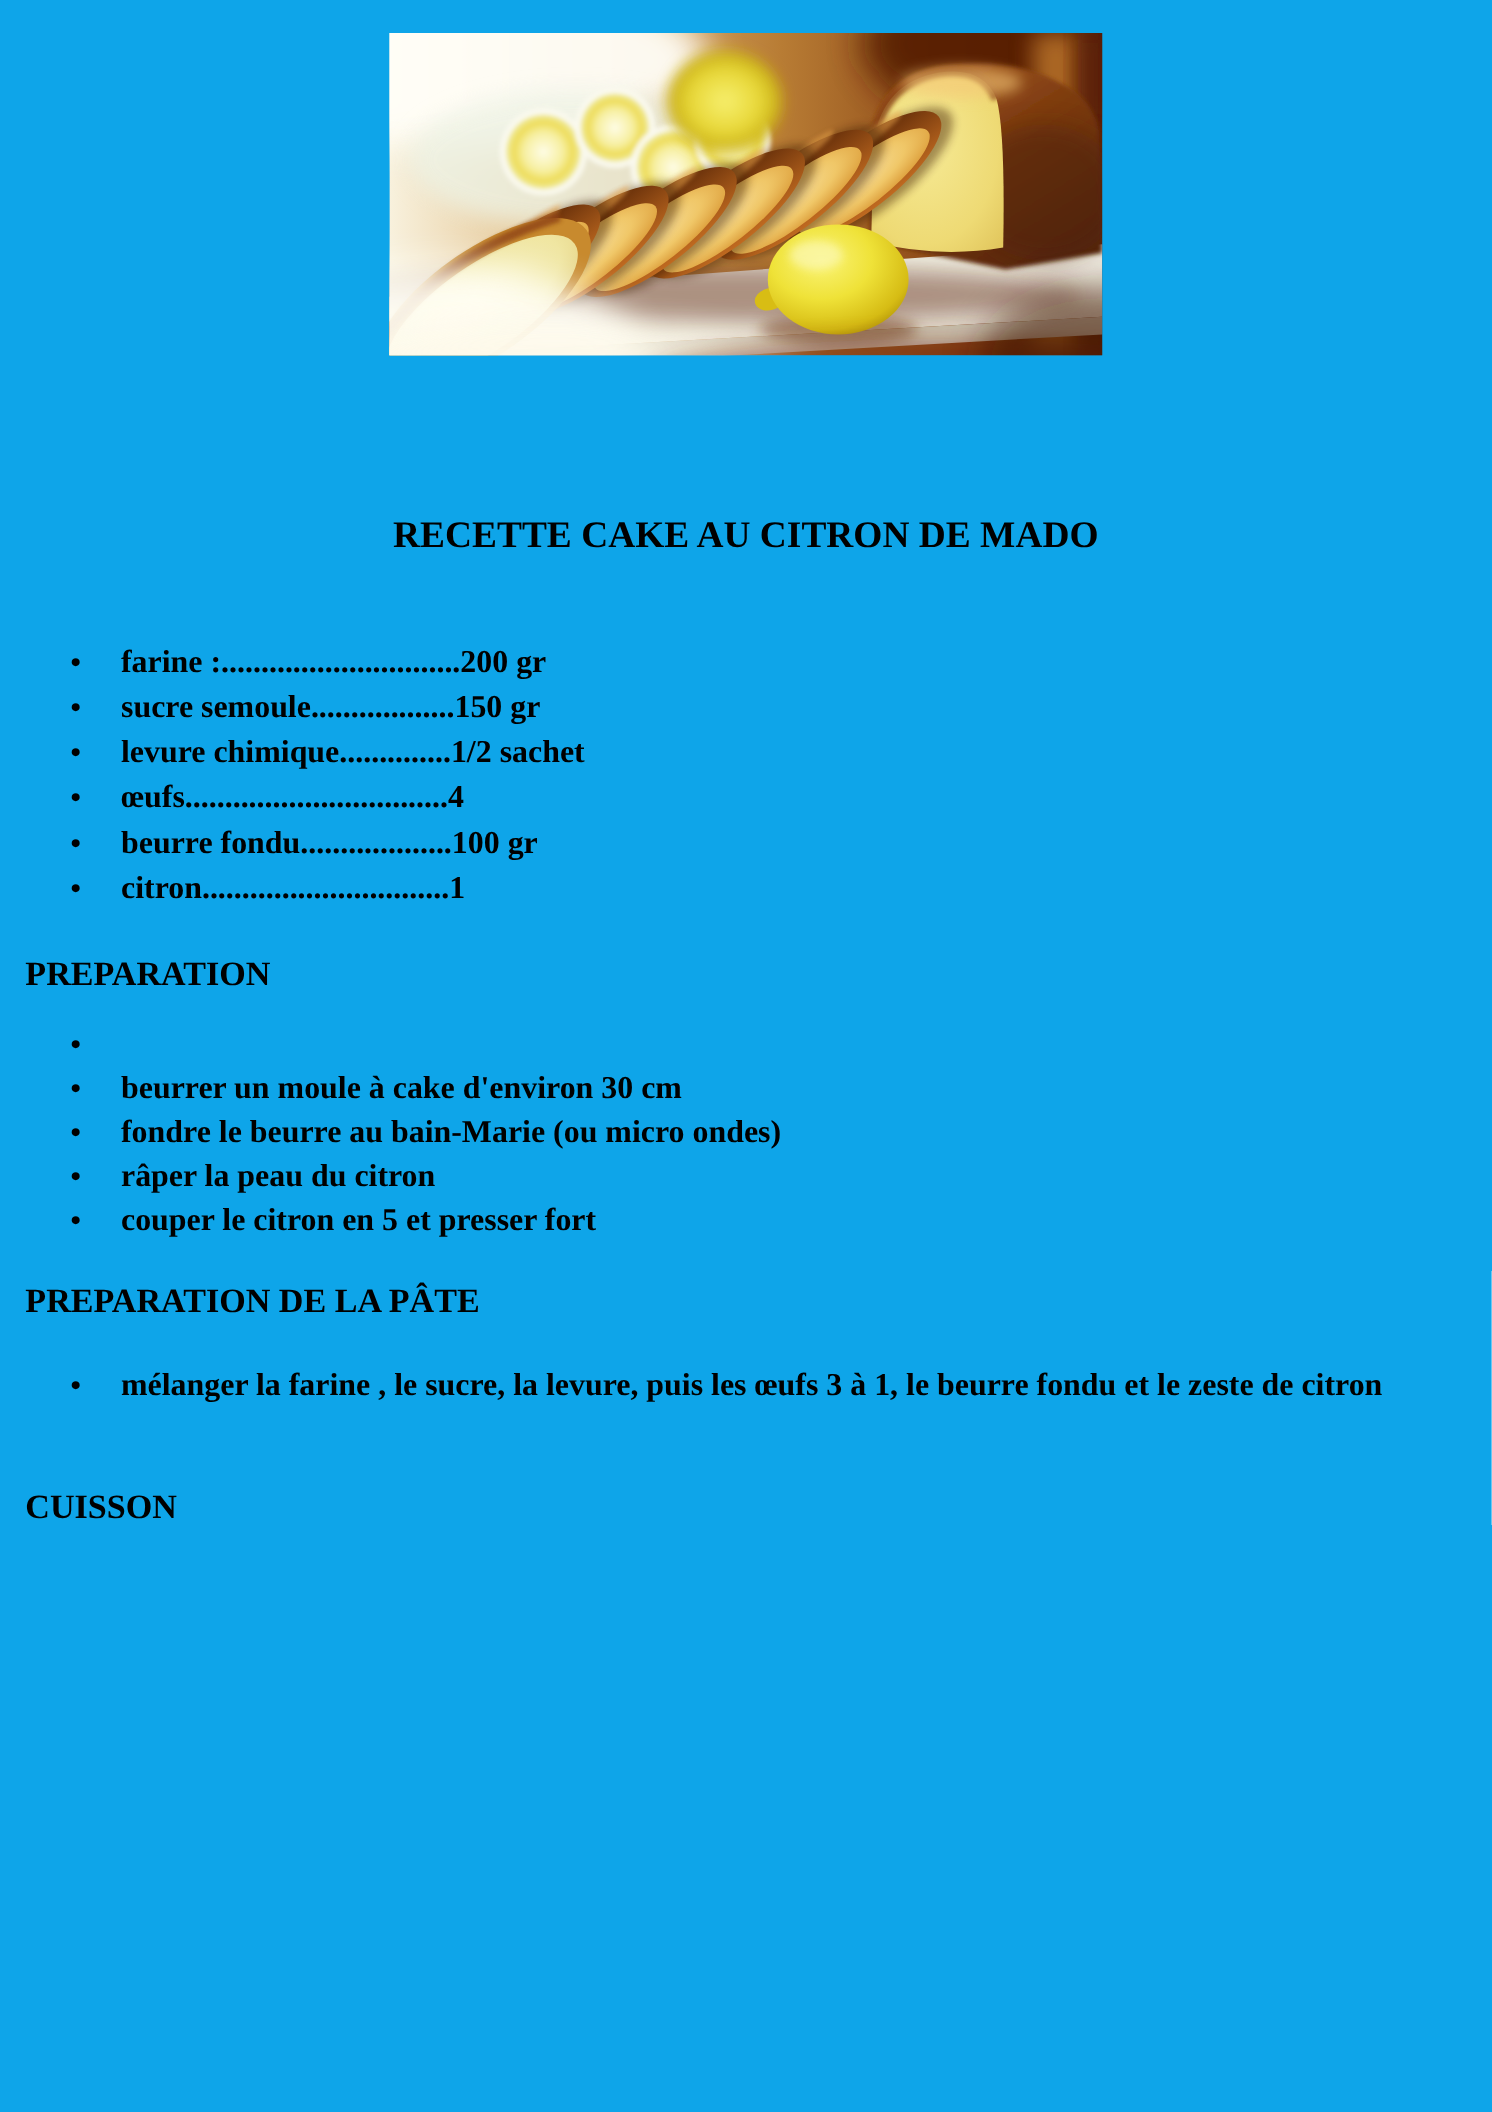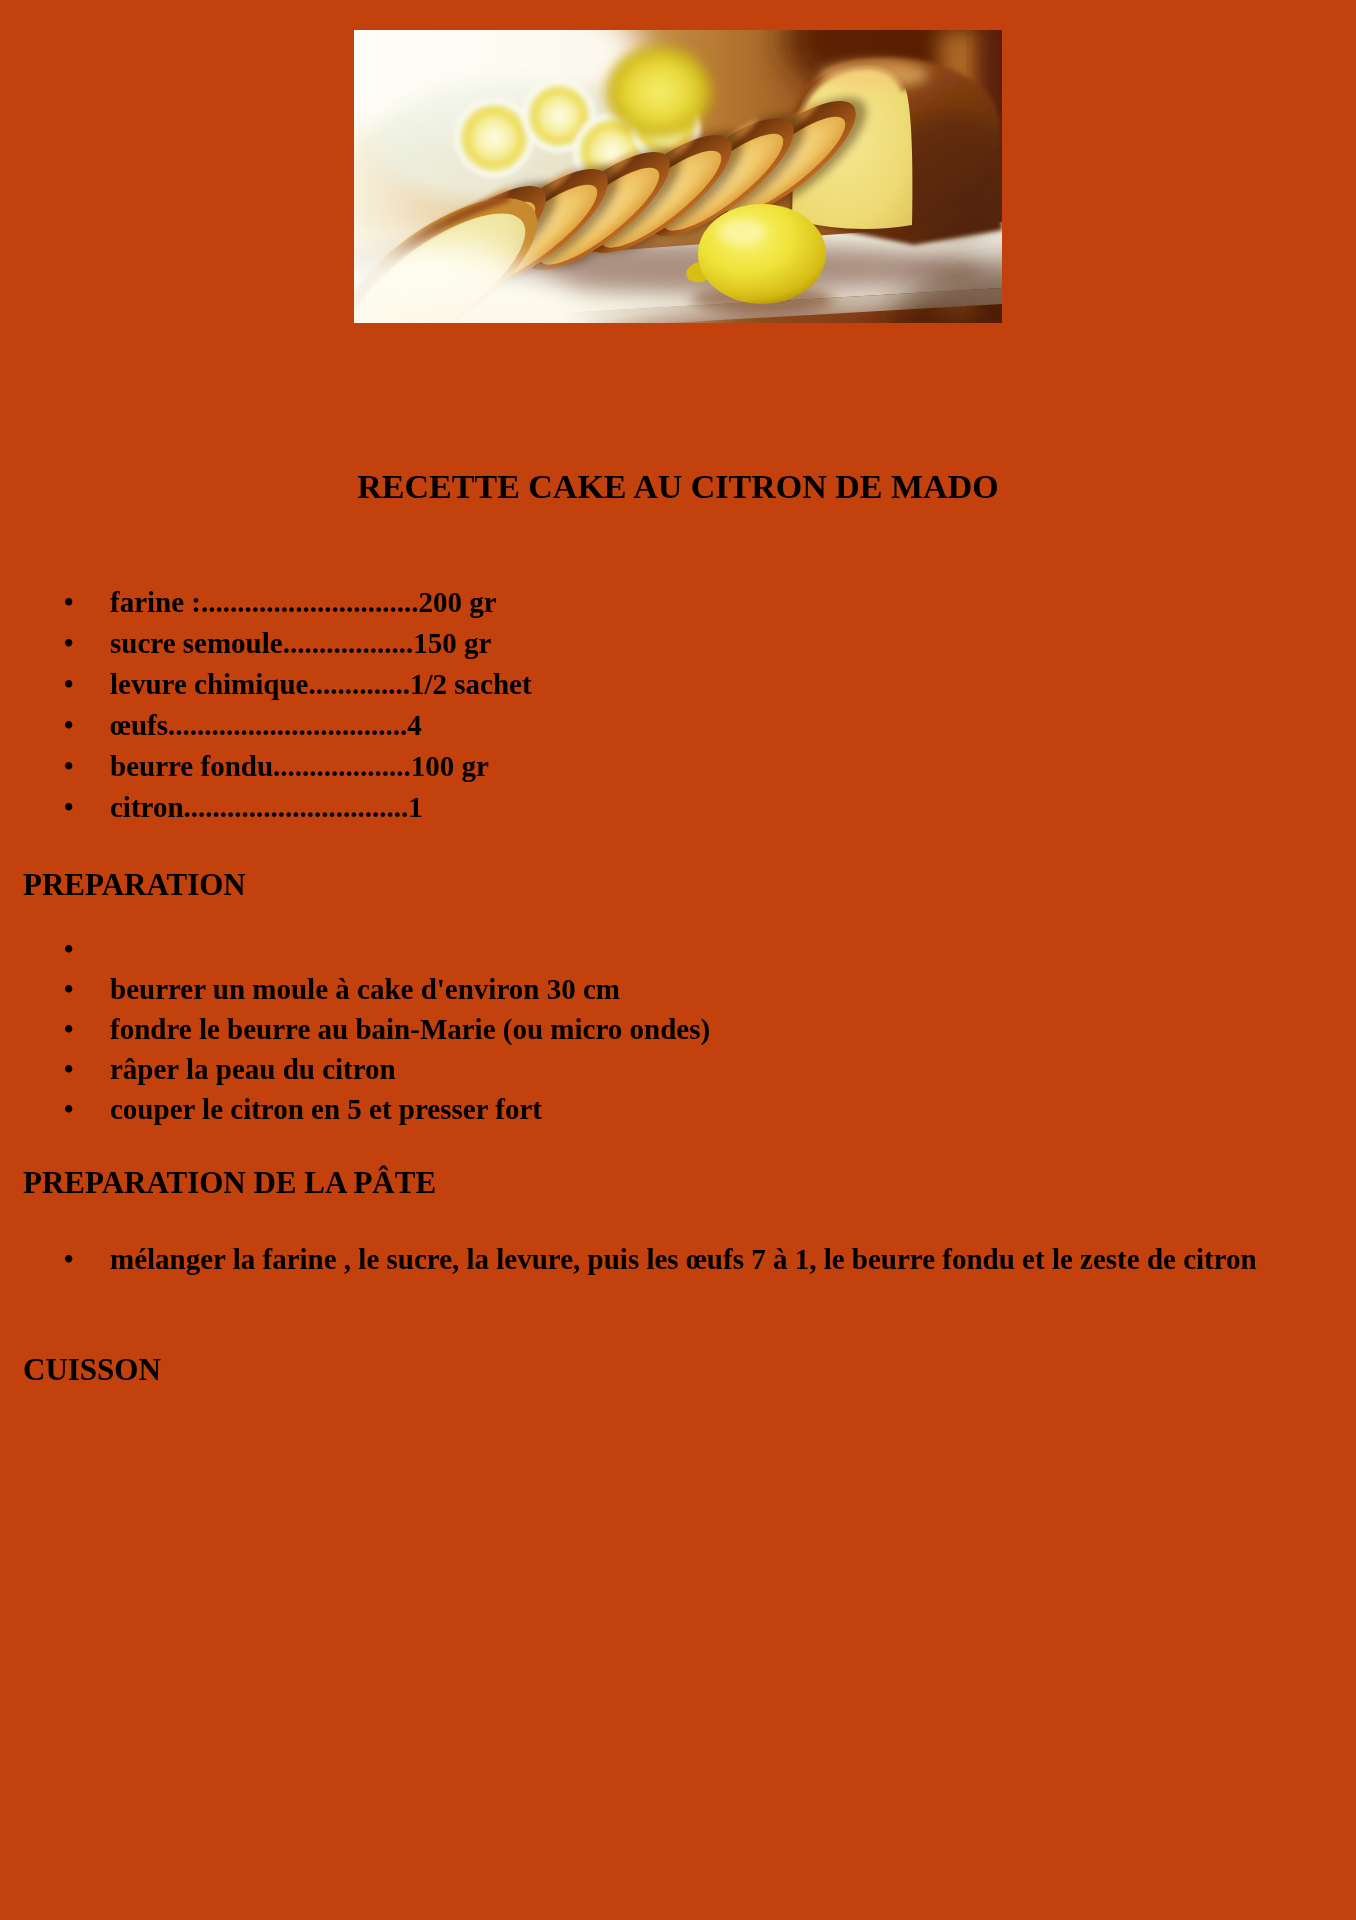--- a/index.html
+++ b/index.html
@@ -1,18 +1,18 @@
 <!DOCTYPE html>
 <html><head>
 <meta charset="utf-8">
 <style>
   html,body { margin:0; padding:0; }
   body { background:#ffffff; }
   .page {
-    position:relative; width:1356px; height:1920px; background:#c2410c;
+    position:relative; width:1356px; height:1920px; background:#0ea5e9;
     font-family:"Liberation Serif","DejaVu Serif",serif;
     font-weight:700; color:#000000; overflow:hidden;
   }
   .photo { position:absolute; top:30px; left:354px; width:648px; height:293px; }
   .photo svg { display:block; width:648px; height:293px; }
   .title {
     position:absolute; top:466px; left:0; width:1356px; margin:0;
     text-align:center; font-size:34px; line-height:42px; font-weight:700;
   }
   .list { position:absolute; left:0; margin:0; padding:0; list-style:none; font-size:29px; }
@@ -248,19 +248,19 @@
     <li>
       <span class="mk">•</span>
       <span class="tx">couper le citron en 5 et presser fort</span>
     </li>
   </ul>
 
   <h2 class="heading h-pate">PREPARATION DE LA PÂTE</h2>
   <ul class="list pate-list">
     <li>
       <span class="mk">•</span>
-      <span class="tx">mélanger la farine , le sucre, la levure, puis les œufs 7 à 1, le beurre fondu et le zeste de citron</span>
+      <span class="tx">mélanger la farine , le sucre, la levure, puis les œufs 3 à 1, le beurre fondu et le zeste de citron</span>
     </li>
   </ul>
 
   <h2 class="heading h-cuisson">CUISSON</h2>
 
 </div>
 
 </body></html>

